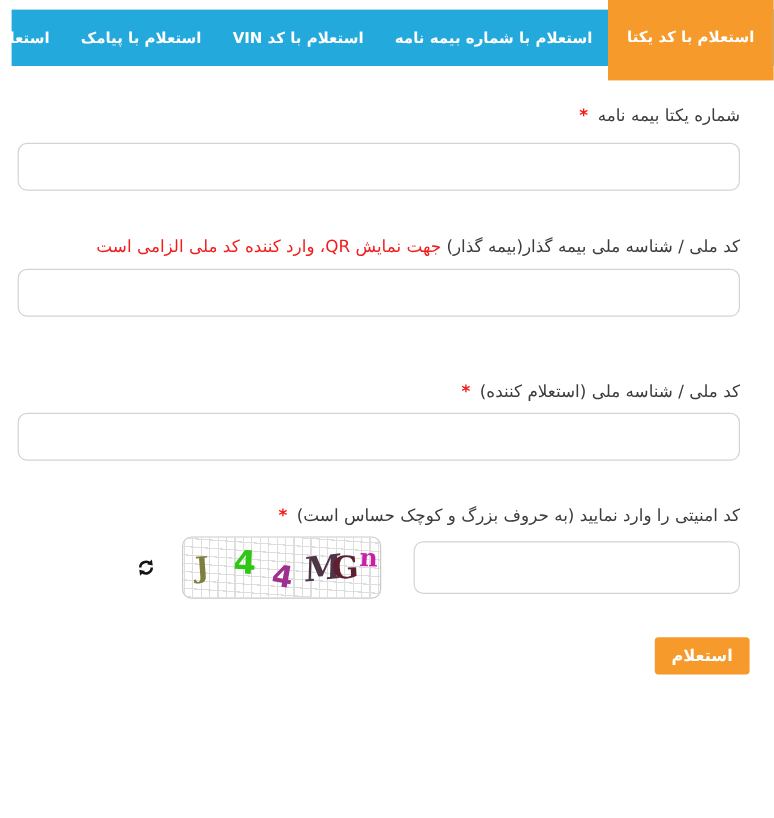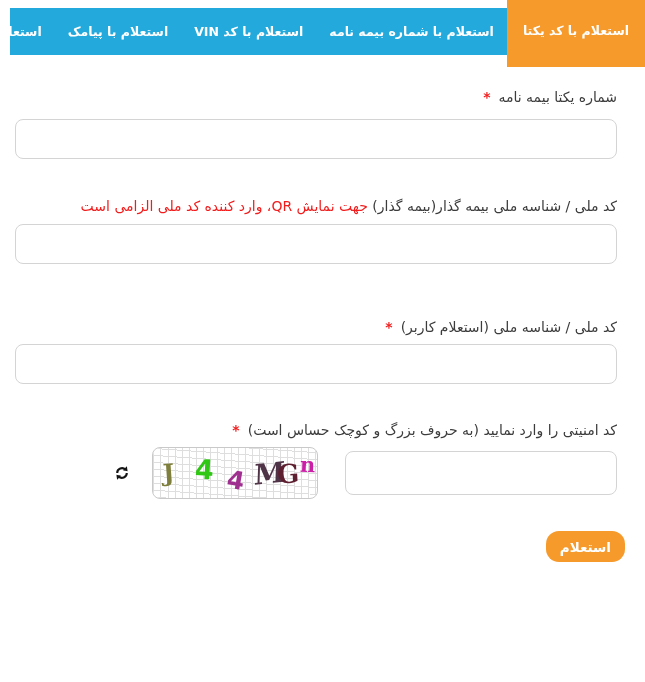--- a/index.html
+++ b/index.html
@@ -87,21 +87,21 @@
   .refresh-btn {
     width:18px; height:18px; flex:0 0 auto;
     display:flex; align-items:center; justify-content:center;
     cursor:pointer;
   }
   .submit-btn {
     background:#f59a2b; color:#fff; border:none;
     font-family:"DejaVu Sans", sans-serif;
     font-size:13.5px; font-weight:700;
     padding:0 14px; height:31px; min-width:68px;
-    border-radius:13px; cursor:pointer;
+    border-radius:3px; cursor:pointer;
   }
   .submit-wrap { margin:32px 20px 0 0; direction:ltr; text-align:right; }
 </style>
 </head>
 <body>
 
 <div class="page">
 
   <div class="tabbar">
     <div class="tab active">استعلام با کد یکتا</div>
@@ -113,21 +113,21 @@
 
   <div class="content">
 
     <label class="field-label mt-label1"><span>شماره یکتا بیمه نامه</span><span class="star">*</span></label>
     <input type="text" class="text-input mt-input1" value="" style="">
 
     <label class="field-label mt-label2"><span>کد ملی / شناسه ملی بیمه گذار(بیمه گذار) </span><span class="warn-red">جهت نمایش QR، وارد کننده کد ملی الزامی است</span></label>
     <input type="text" class="text-input mt-input2" value="" style="">
 
 
-    <label class="field-label mt-label3"><span>کد ملی / شناسه ملی (استعلام کاربر)</span><span class="star">*</span></label>
+    <label class="field-label mt-label3"><span>کد ملی / شناسه ملی (استعلام کننده)</span><span class="star">*</span></label>
     <input type="text" class="text-input mt-input3" value="" style="">
 
     <label class="field-label mt-label4"><span>کد امنیتی را وارد نمایید (به حروف بزرگ و کوچک حساس است)</span><span class="star">*</span></label>
     <div class="captcha-row">
       <input type="text" class="text-input captcha-input" value="" style="">
       <div class="captcha-image">
         <span class="cc c0" style="color: rgb(127, 127, 61);">J</span>
         <span class="cc c1" style="color: rgb(47, 198, 20);">4</span>
         <span class="cc c2" style="color: rgb(160, 48, 144);">4</span>
         <span class="cc c3" style="color: rgb(79, 51, 71);">M</span>

